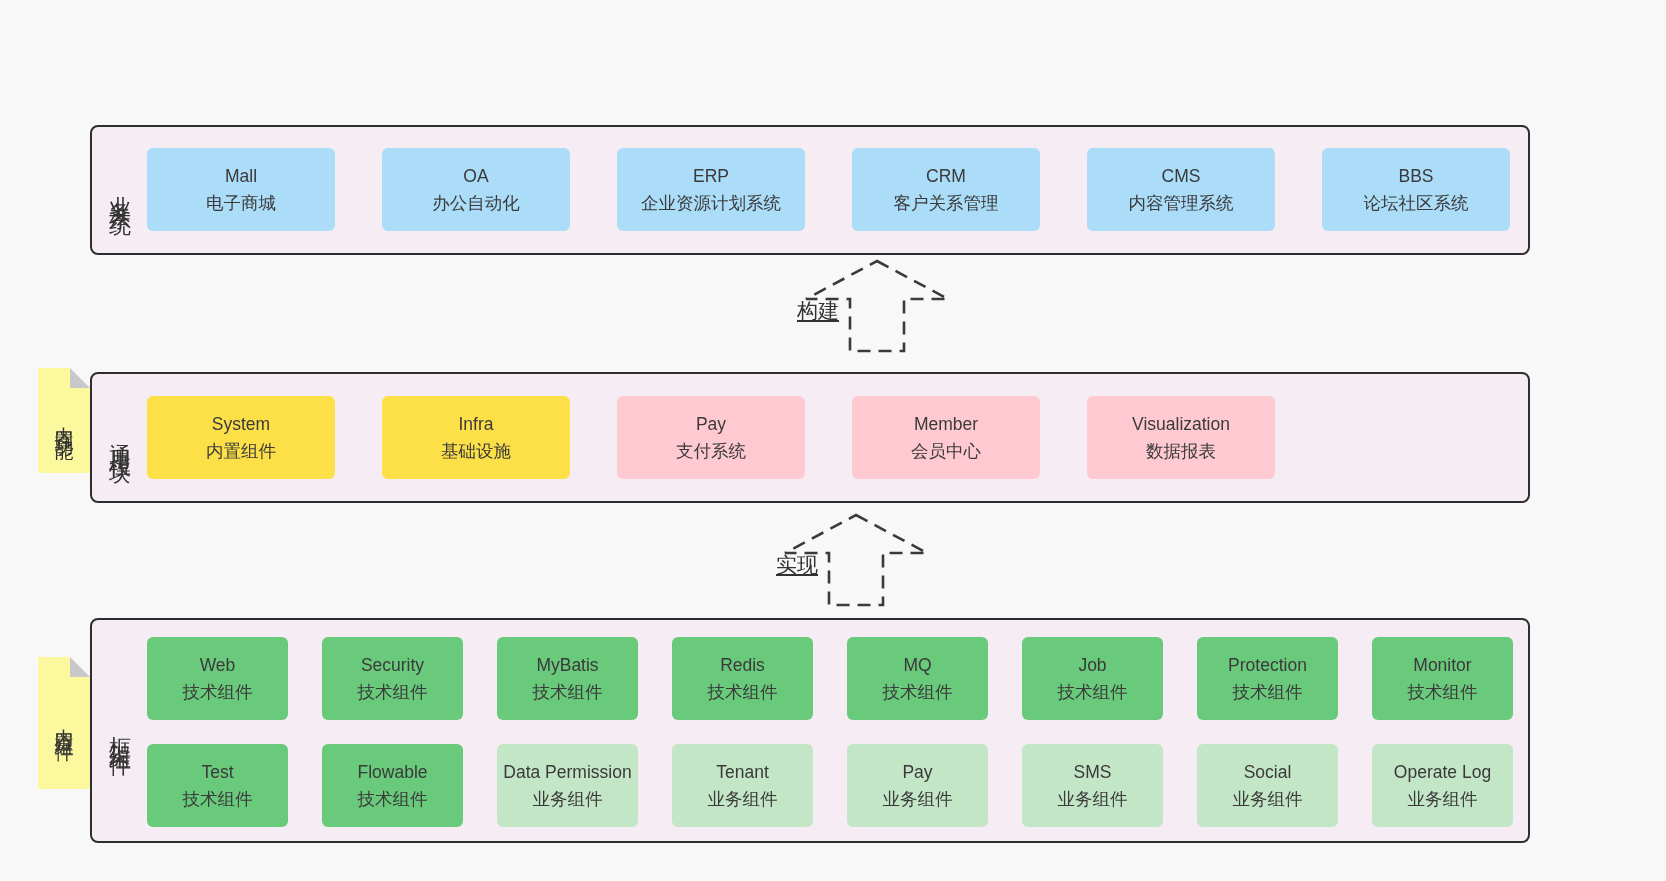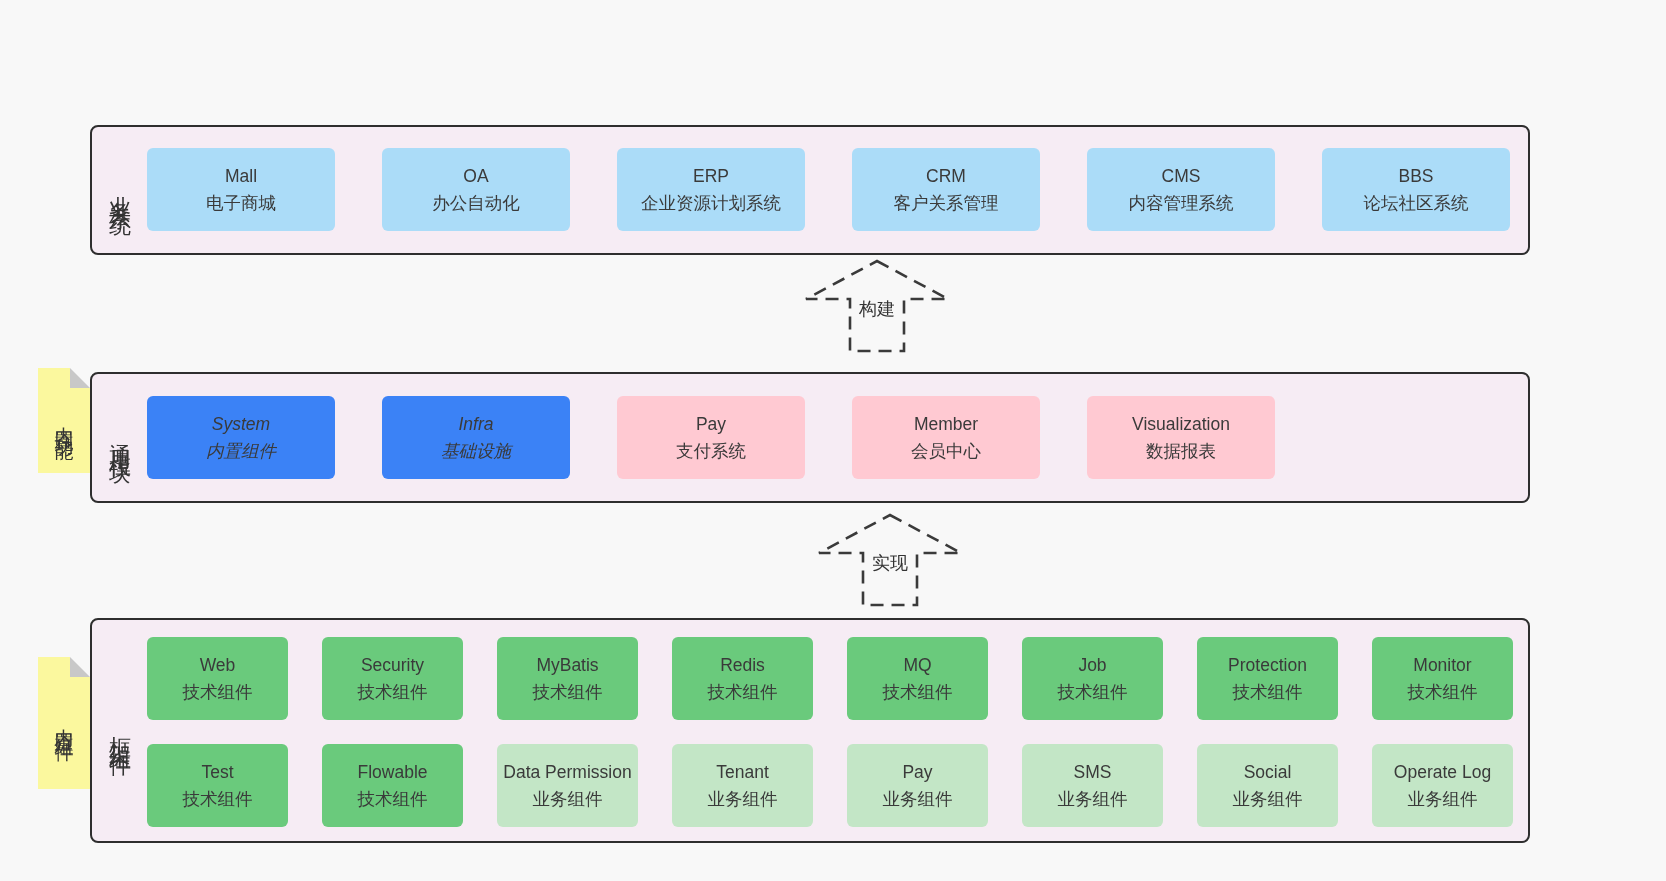--- a/index.html
+++ b/index.html
@@ -10,37 +10,37 @@
     writing-mode:vertical-rl;text-orientation:upright;letter-spacing:6px;
     font-size:22px;color:#333;white-space:nowrap;}
   .band-row{position:absolute;display:flex;}
 
   .box{box-sizing:border-box;border-radius:6px;display:flex;flex-direction:column;
     align-items:center;justify-content:center;text-align:center;font-size:17.5px;line-height:1.5;}
   .box .t,.box .s{white-space:normal;}
   .w188{width:188px;height:83px;}
   .w141{width:141px;height:83px;}
   .blue{background:#abdcf8;}
-  .red{background:#3b82f6;font-style:italic;}
+  .red{background:#fde047;}
   .pink{background:#ffc9d2;}
   .green{background:#6aca7c;}
   .lgreen{background:#c3e6c6;}
 
   .sticky{position:absolute;left:38px;width:52px;background:#fbf89e;z-index:1;
     display:flex;align-items:center;justify-content:center;}
   .sticky::before{content:"";position:absolute;top:0;right:0;width:0;height:0;
     border-style:solid;border-width:0 20px 20px 0;
     border-color:#f8f8f8 #f8f8f8 #c8c8c8 #c8c8c8;}
   .sticky-text{writing-mode:vertical-rl;text-orientation:upright;font-size:19px;
     letter-spacing:5px;color:#333;}
 
   .arrow{position:absolute;width:160px;z-index:0;}
   .arrow svg{display:block;}
-  .arrow-label{position:absolute;left:0;right:0;top:40px;text-align:center;
-    font-size:18px;color:#333;}
+  .arrow-label{position:absolute;left:0;right:0;top:40px;text-align:left;
+    font-size:21px;color:#333;text-decoration:underline;}
 </style>
 </head>
 <body>
 
 <div class="canvas">
 
   <div class="band" style="top:125px;height:130px;padding-left:20px;">
     <div class="band-label">业务系统</div>
     <div class="band-row" style="left:55px;top:21px;gap:47px;">
       <div class="box blue w188">
@@ -100,21 +100,21 @@
         <div class="t">Member</div>
         <div class="s">会员中心</div>
       </div>
       <div class="box pink w188">
         <div class="t">Visualization</div>
         <div class="s">数据报表</div>
       </div>
     </div>
   </div>
 
-  <div class="arrow" style="left:810px;top:511px;">
+  <div class="arrow" style="left:776px;top:511px;">
     <svg width="160" height="97" viewBox="0 0 160 97">
       <polygon points="80,4 151,42 107,42 107,94 53,94 53,42 9,42" fill="#f8f8f8" stroke="#3a3a3a" stroke-width="2.6" stroke-dasharray="13,8"></polygon>
     </svg>
     <div class="arrow-label">实现</div>
   </div>
 
   <div class="sticky" style="top:657px;height:132px;">
     <div class="sticky-text">内置组件</div>
   </div>
 

